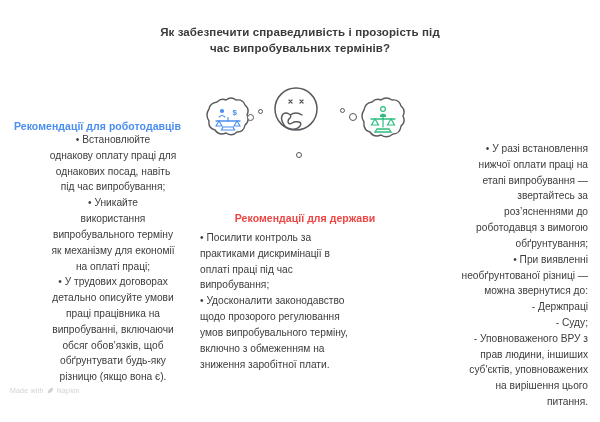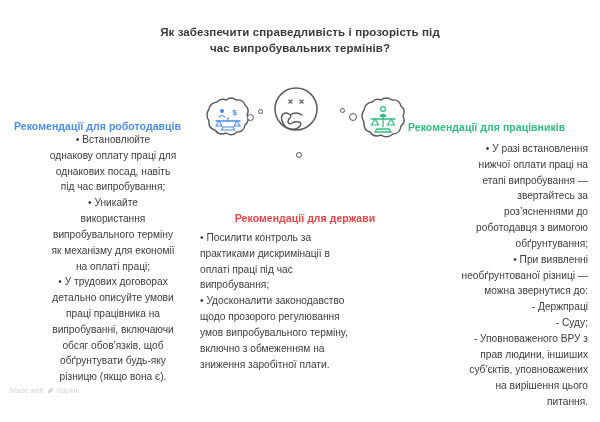--- a/index.html
+++ b/index.html
@@ -147,21 +147,20 @@
 як механізму для економії
 на оплаті праці;
 • У трудових договорах
 детально описуйте умови
 праці працівника на
 випробуванні, включаючи
 обсяг обов’язків, щоб
 обґрунтувати будь-яку
 різницю (якщо вона є).</div>
 
-  <div class="col-head head-right">Рекомендації для працівників</div>
   <div class="col col-right">• У разі встановлення
 нижчої оплати праці на
 етапі випробування —
 звертайтесь за
 роз’ясненнями до
 роботодавця з вимогою
 обґрунтування;
 • При виявленні
 необґрунтованої різниці —
 можна звернутися до:

